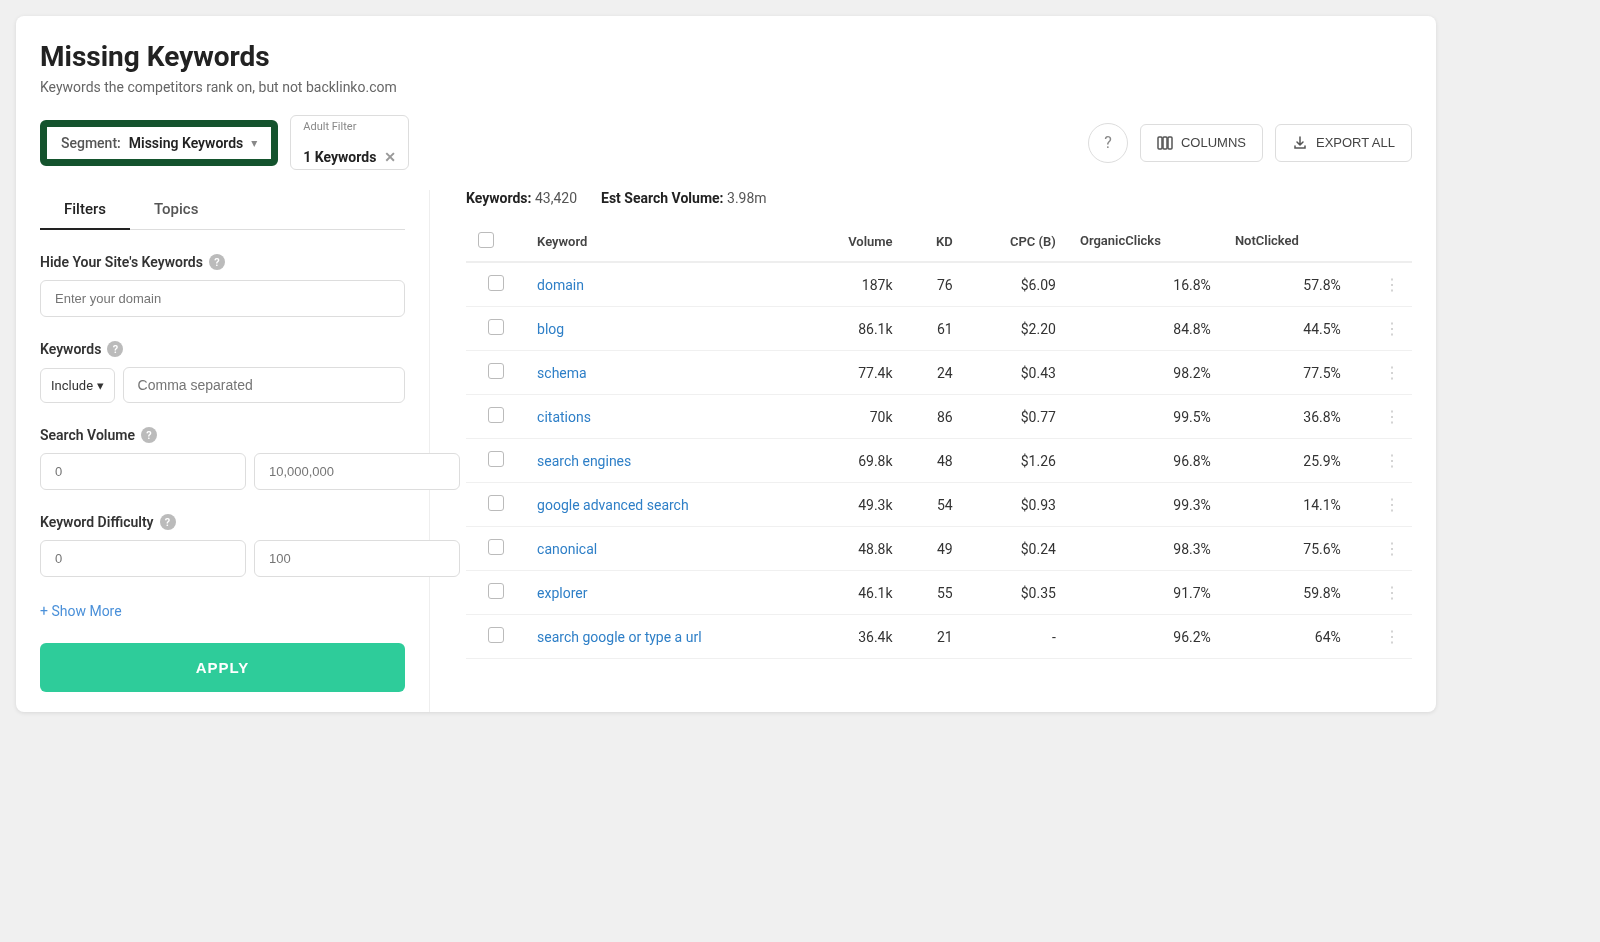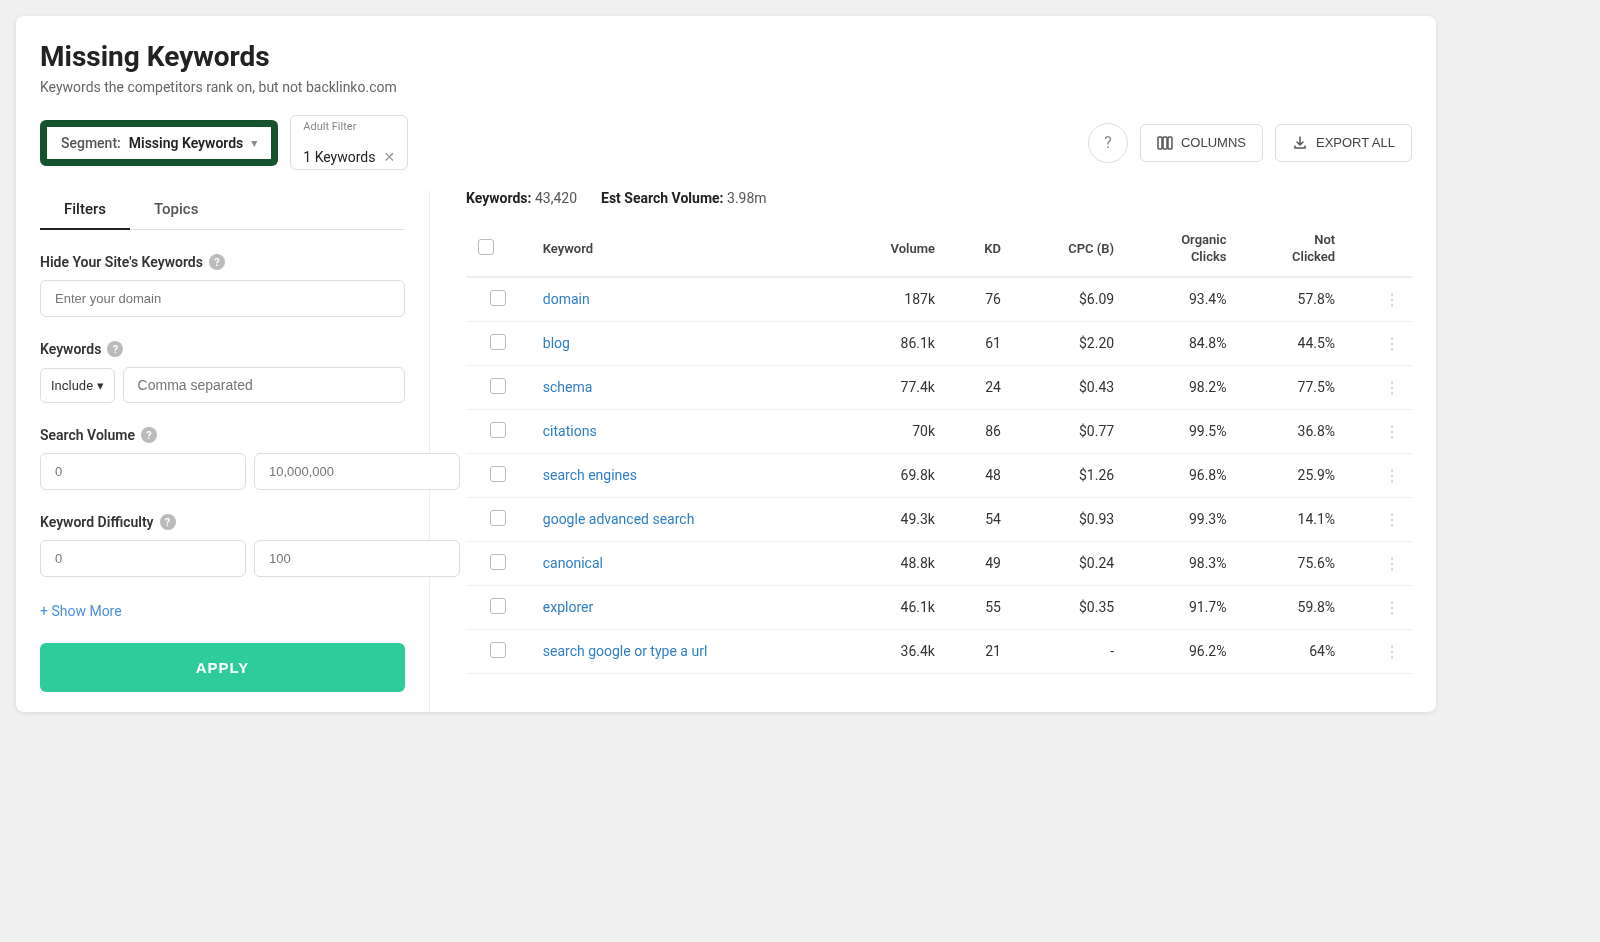--- a/index.html
+++ b/index.html
@@ -67,21 +67,21 @@
       font-size: 13px;
       background: #fff;
       position: relative;
     }
     .filter-chip-label {
       font-size: 11px;
       color: #888;
     }
     .filter-chip-value {
       font-size: 14px;
-      font-weight: 400;
+      font-weight: 700;
       color: #222;
       display: flex;
       align-items: center;
       gap: 8px;
       margin-top: 16px;
     }
     .filter-chip-close {
       color: #999;
       cursor: pointer;
       font-size: 14px;
@@ -281,21 +281,21 @@
     }
     tbody tr td:first-child { text-align: center; }
     tbody tr td:nth-child(2) { text-align: left; }
     .kw-link {
       color: #2e7fc7;
       text-decoration: none;
       font-size: 14px;
     }
     .th-two-line {
       display: flex;
-      flex-direction: column;
+      flex-direction: row;
       align-items: flex-end;
       line-height: 1.3;
       text-align: right;
     }
     .row-drag {
       color: #ccc;
       font-size: 16px;
     }
     .checkbox {
       width: 16px;
@@ -446,21 +446,21 @@
               <th></th>
             </tr>
           </thead>
           <tbody id="table-body">
           <tr>
     <td><span class="checkbox"></span></td>
     <td><a class="kw-link" href="#">domain</a></td>
     <td>187k</td>
     <td>76</td>
     <td>$6.09</td>
-    <td>93.4%</td>
+    <td>16.8%</td>
     <td>57.8%</td>
     <td><span class="row-drag">⋮</span></td>
   </tr>
               <tr>
     <td><span class="checkbox"></span></td>
     <td><a class="kw-link" href="#">blog</a></td>
     <td>86.1k</td>
     <td>61</td>
     <td>$2.20</td>
     <td>84.8%</td>

